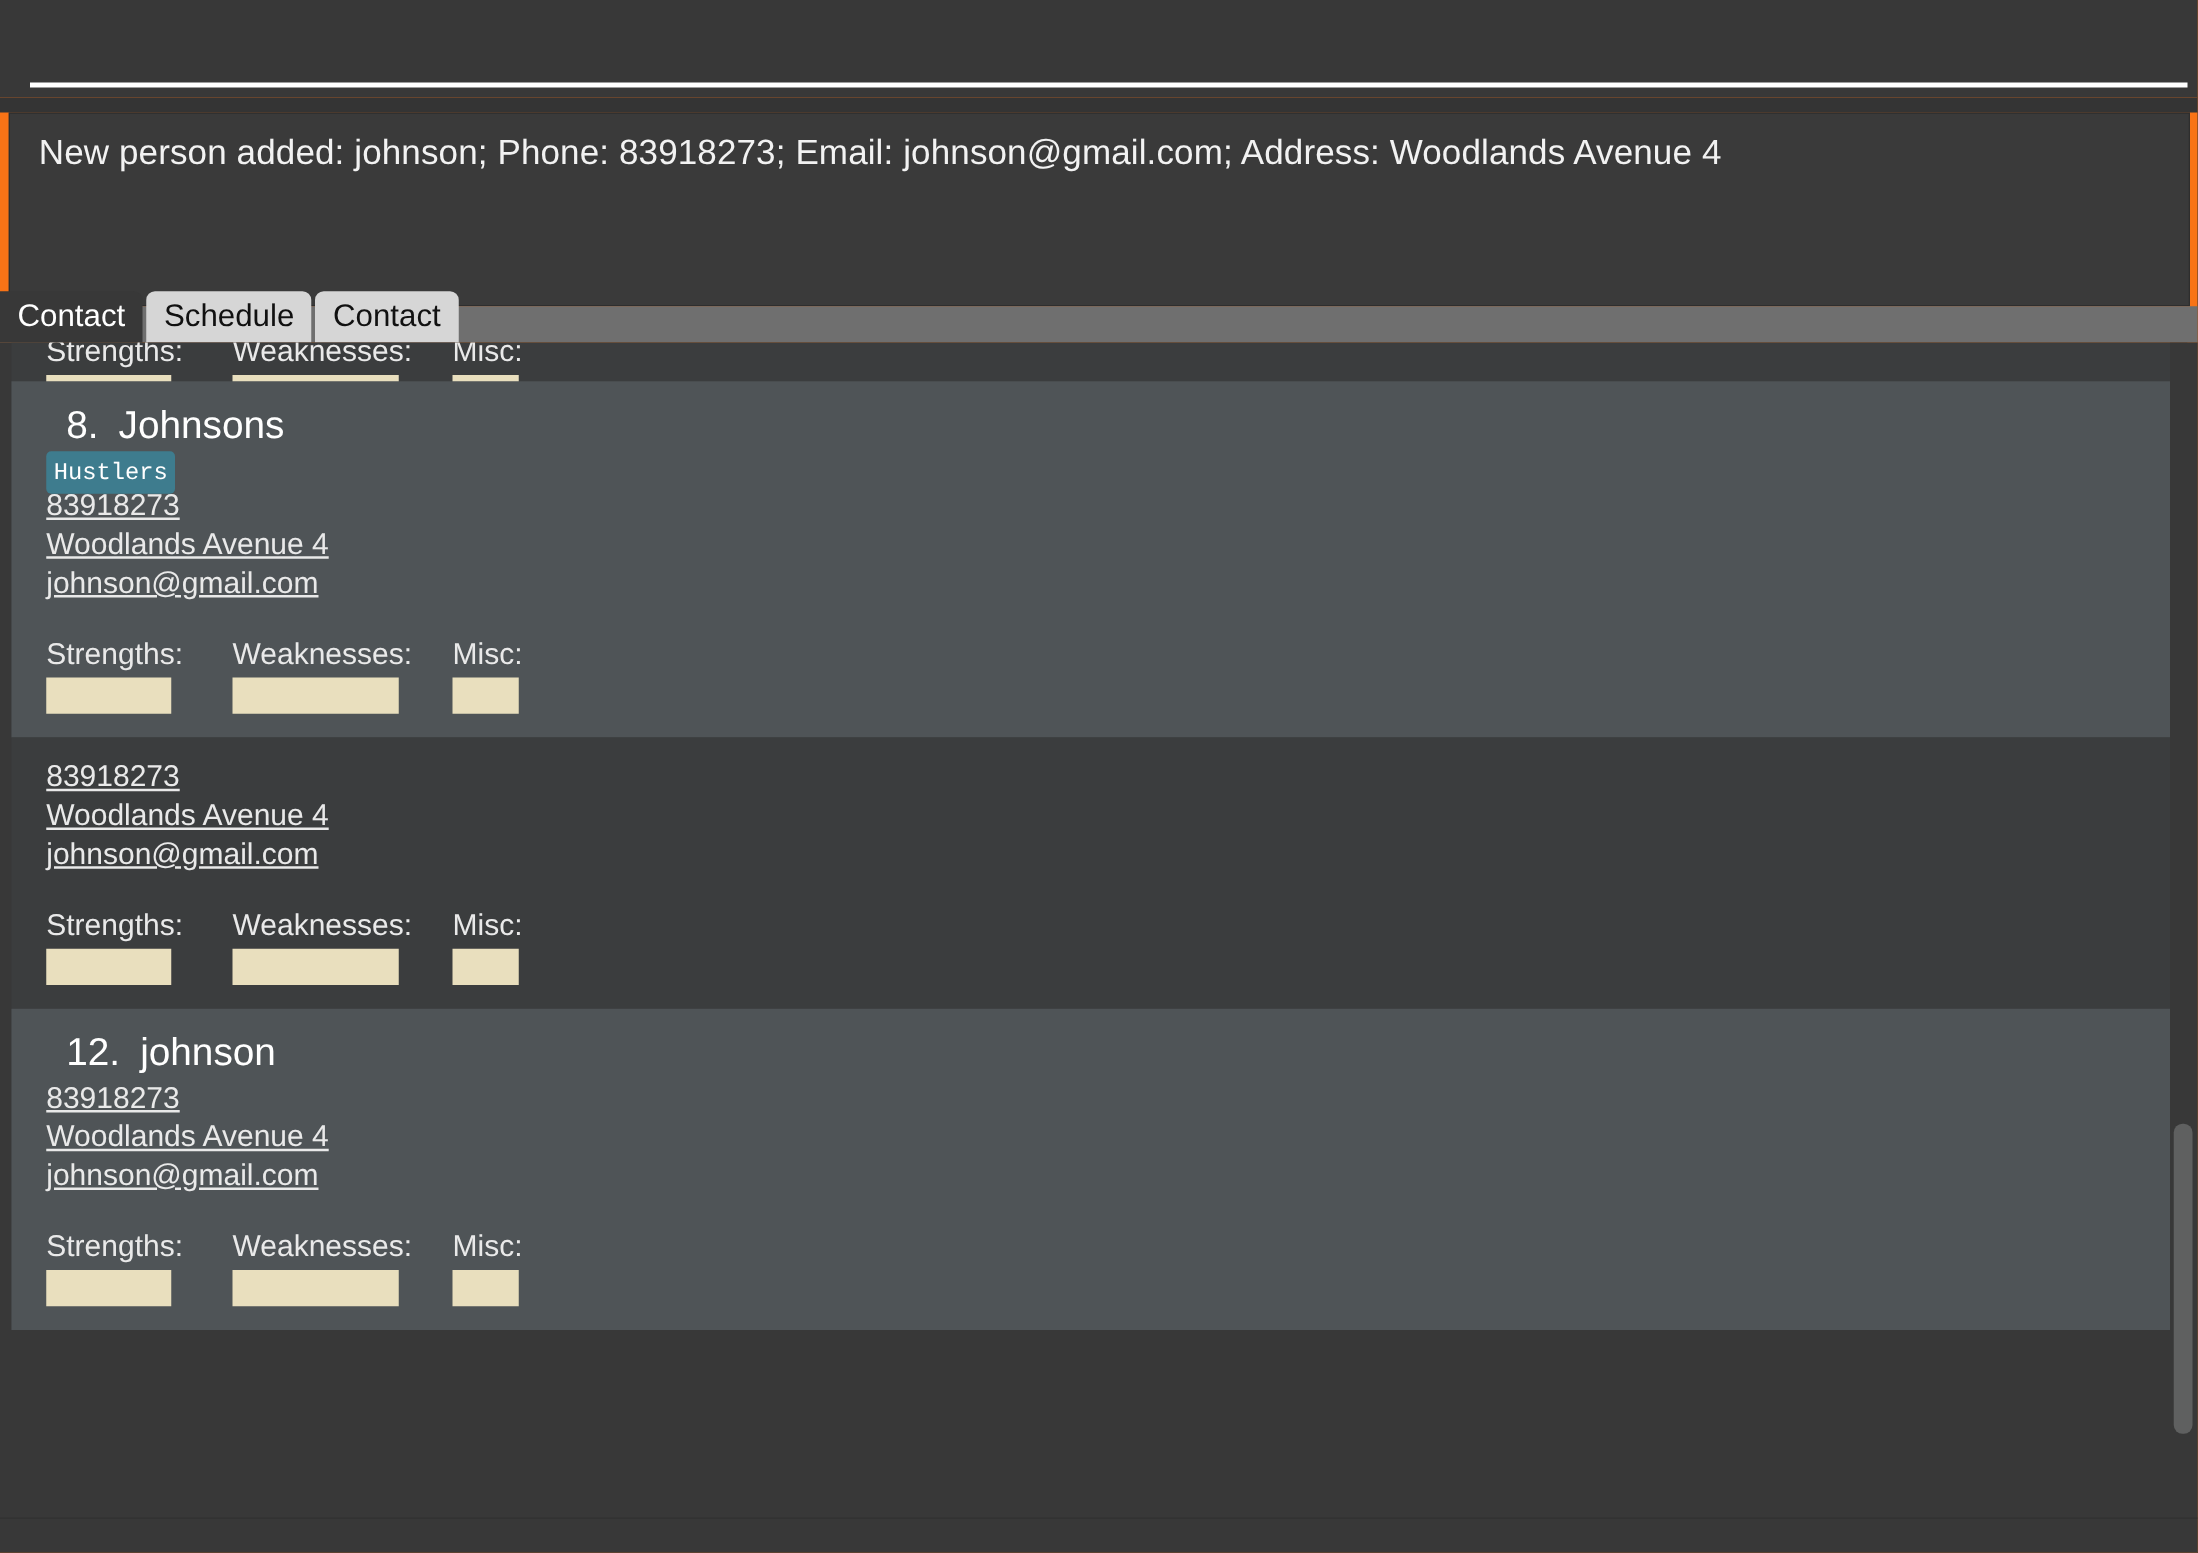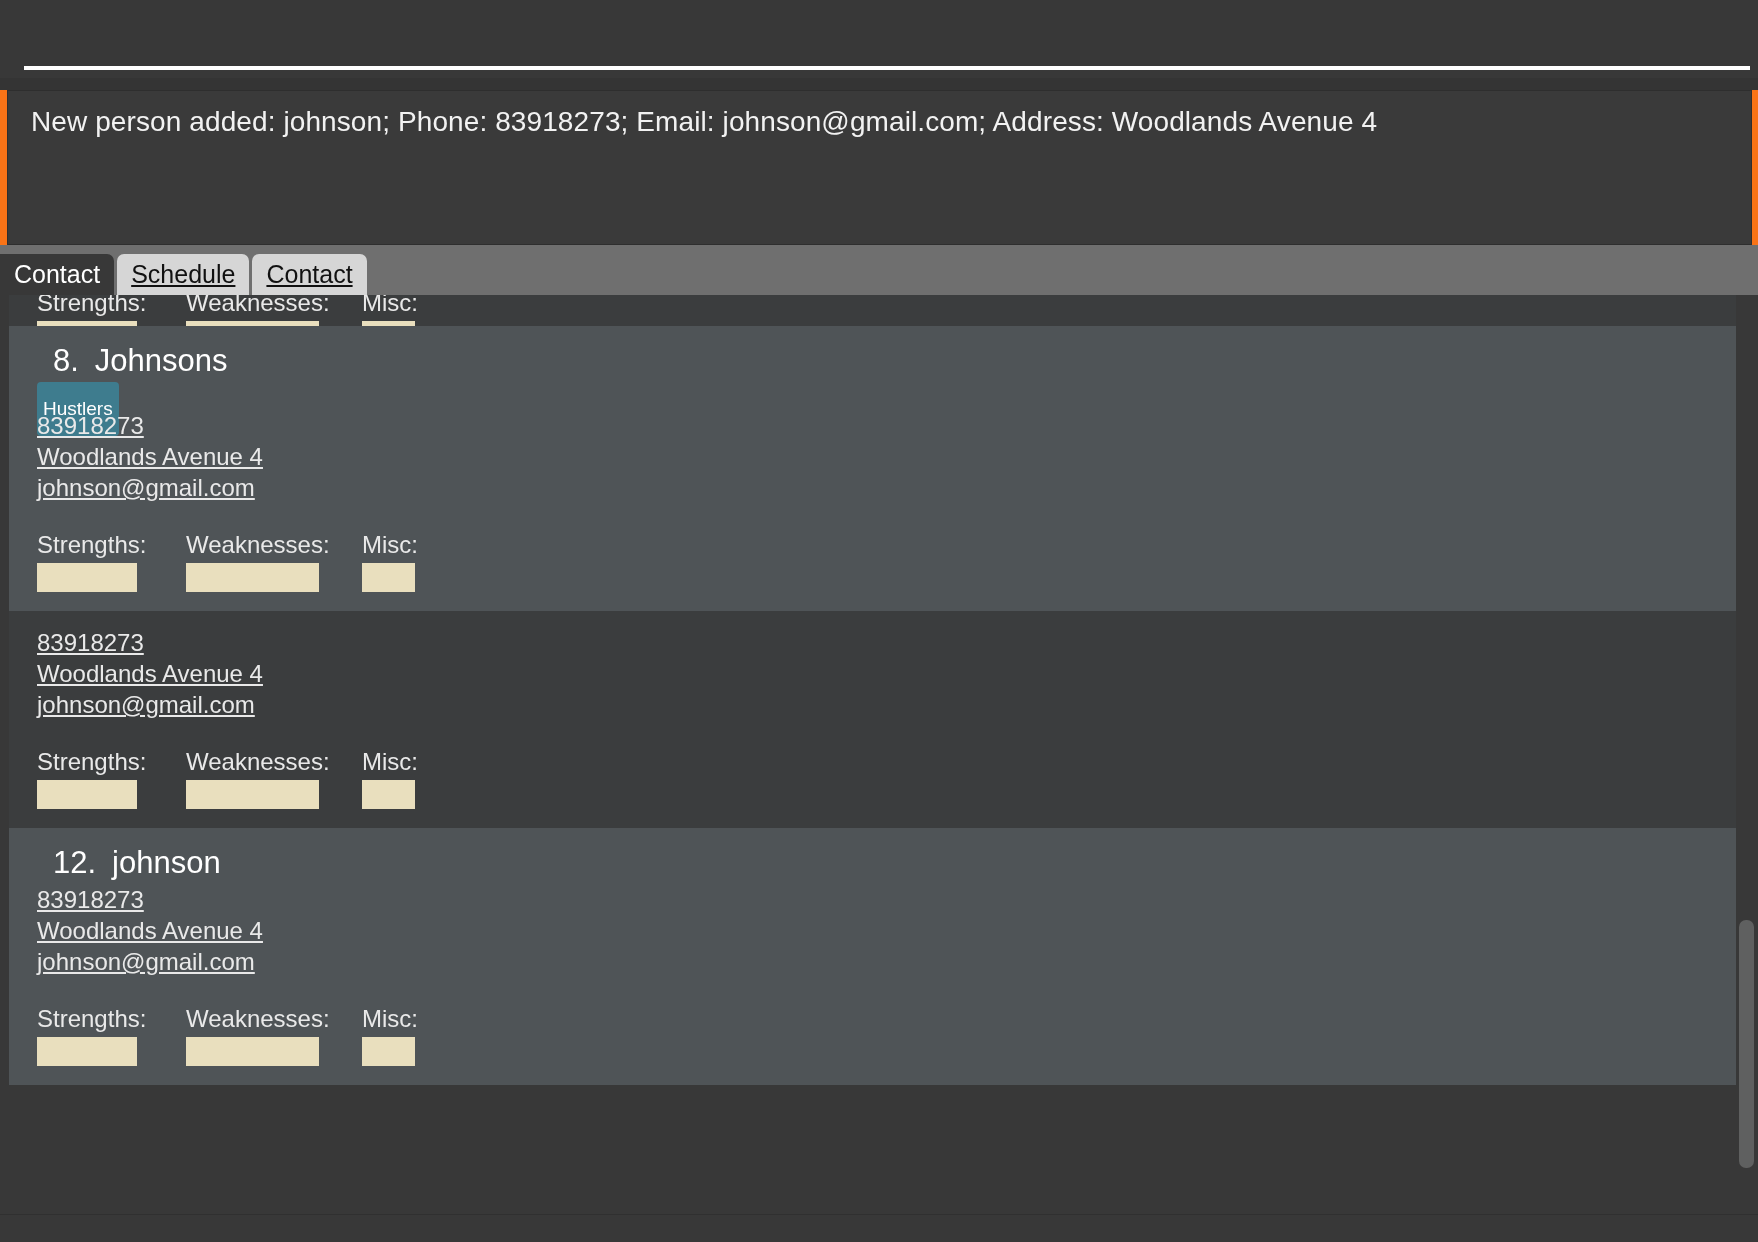--- a/index.html
+++ b/index.html
@@ -63,21 +63,21 @@
     top: 14px;
     font-size: 28px;
     line-height: 34px;
     color: #f2f2f2;
     white-space: nowrap;
     letter-spacing: 0.1px;
   }
 
   
   #tab-bar {
-    height: 50px;
+    height: 29px;
     background: #6f6f6f;
     display: flex;
     align-items: flex-end;
     flex: 0 0 auto;
     position: relative;
   }
   .tab {
     height: 41px;
     line-height: 41px;
     font-size: 25px;
@@ -90,21 +90,20 @@
   }
   .tab.active {
     background: #383838;
     color: #ffffff;
     margin-left: -8px;
     padding-left: 22px;
   }
   .tab.inactive {
     background: #d6d6d6;
     color: #111111;
-    text-decoration: underline;
   }
 
   
   #list-region {
     flex: 1 1 auto;
     background: #383838;
     position: relative;
     overflow: hidden;
     padding: 0 0 0 0;
   }
@@ -155,22 +154,23 @@
   .tag-row {
     margin: 1px 0 2px 28px;
     height: 26px;
   }
   .tag {
     display: inline-block;
     background: #3e7c8e;
     color: #ffffff;
     font-size: 19px;
     line-height: 26px;
-    padding: 14px 6px;
+    padding: 4px 6px;
     border-radius: 4px;
+    font-family: Liberation Mono, monospace;
   }
 
   .entry-line {
     font-size: 24px;
     line-height: 31px;
     color: #e9e9e9;
     margin-left: 28px;
     white-space: nowrap;
     text-decoration: underline;
   }

